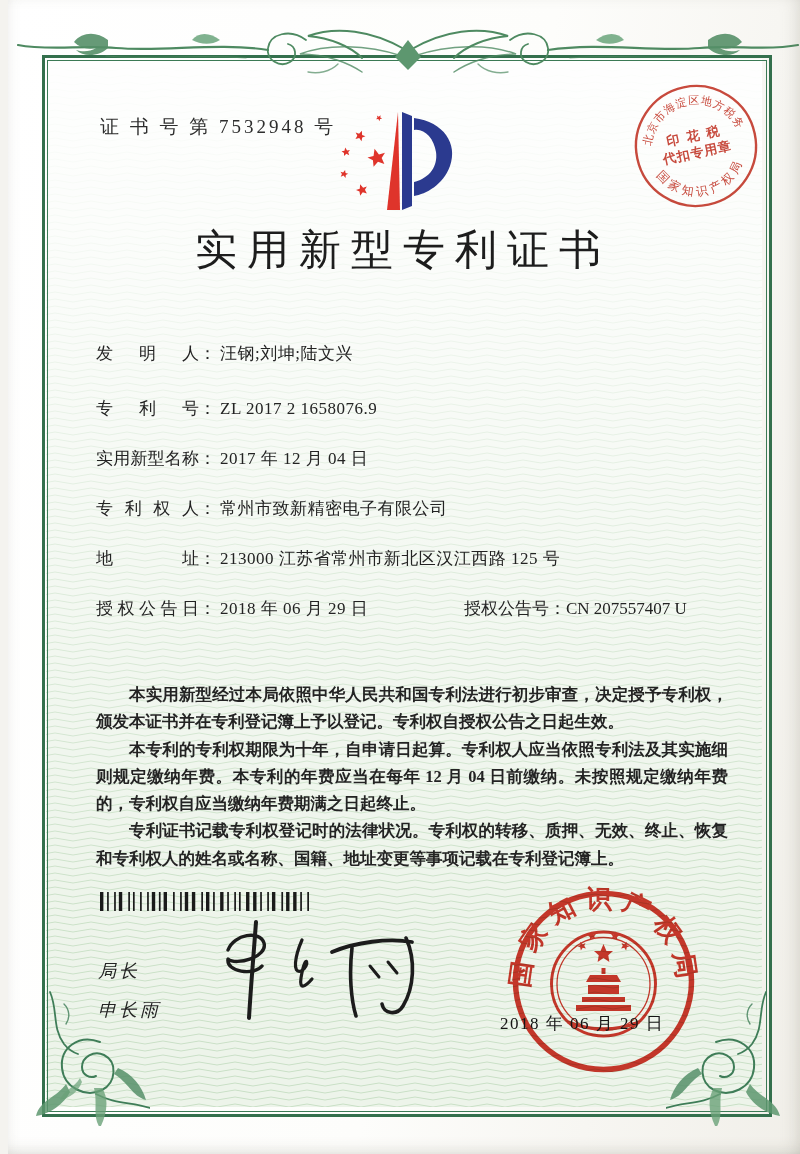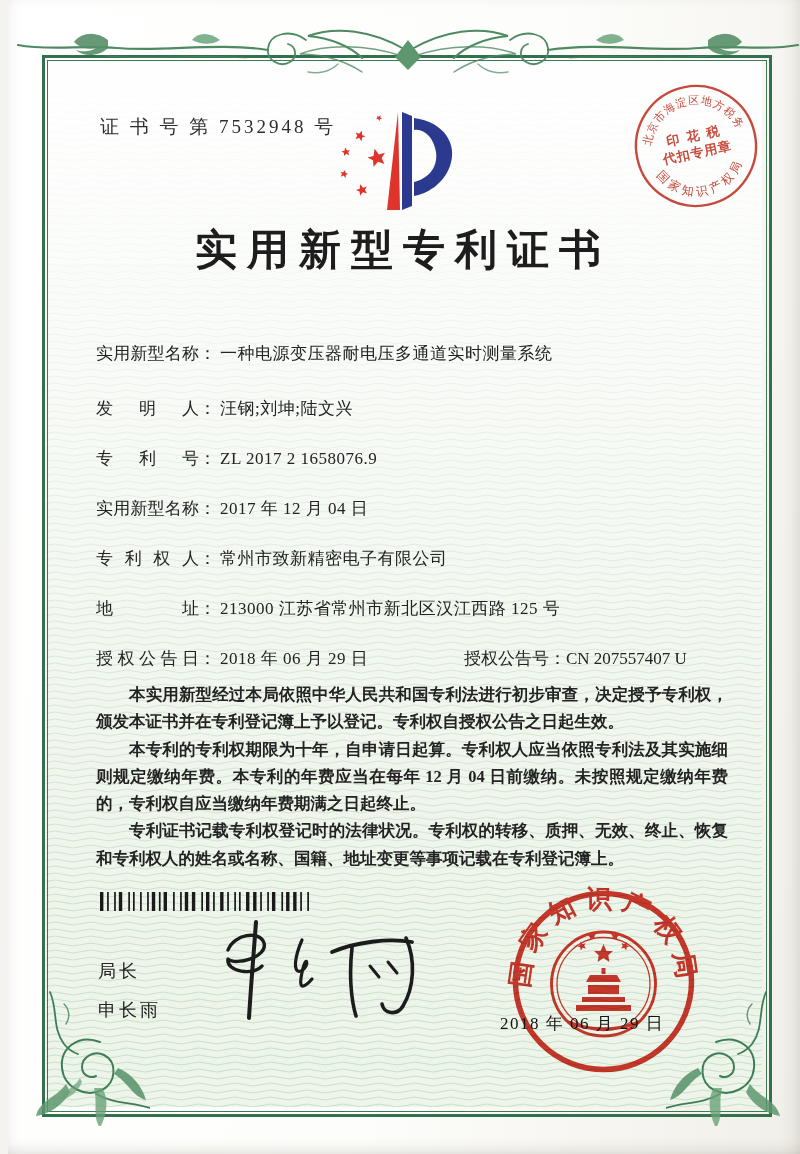--- a/index.html
+++ b/index.html
@@ -15,33 +15,33 @@
                    rgba(255,255,255,.55) 36%,rgba(255,255,255,.25) 60%,rgba(255,255,255,.05) 80%,rgba(255,255,255,0) 100%);}
   .frame{position:absolute;left:34px;top:55px;width:724px;height:1056px;border:3px solid #34704d;z-index:2;pointer-events:none;}
   .frame::after{content:"";position:absolute;inset:2px;border:1px solid #3b7a55;}
   .orn-top{position:absolute;left:0;top:10px;width:800px;height:72px;z-index:3;}
   .orn-corner{position:absolute;width:120px;height:140px;z-index:3;}
   .orn-bl{left:22px;top:986px;}
   .orn-br{left:658px;top:986px;transform:scaleX(-1);}
   .cert-no{position:absolute;left:92px;top:114px;z-index:4;font-size:19px;letter-spacing:3px;color:#2e2e2e;}
   .logo{position:absolute;left:328px;top:106px;width:130px;height:112px;z-index:4;}
   .tax-stamp{position:absolute;left:614px;top:72px;width:148px;height:148px;z-index:5;opacity:.92;mix-blend-mode:multiply;}
-  .title{position:absolute;left:0;top:222px;width:790px;z-index:4;text-align:center;font-size:42px;font-weight:700;
+  .title{position:absolute;left:0;top:222px;width:790px;z-index:4;text-align:center;font-size:42px;font-weight:400;
          letter-spacing:10px;color:#1d1d1d;}
   .fields{position:absolute;left:88px;top:341px;width:640px;z-index:4;font-size:17px;}
   .frow{line-height:26px;margin-bottom:24px;position:relative;white-space:nowrap;}
   .frow:first-child{margin-bottom:29px;}
   .flabel{display:inline-block;width:103px;text-align:justify;text-align-last:justify;vertical-align:top;}
   .fcolon{display:inline-block;margin-right:4px;}
   .fvalue{letter-spacing:.5px;}
   .grant-no{position:absolute;left:368px;top:0;white-space:nowrap;text-align:center;}
   .paras{position:absolute;left:88px;top:681px;width:632px;z-index:4;font-size:16.5px;line-height:27.3px;text-align:justify;}
   .paras p{margin:0;text-indent:2em;font-weight:bold;}
   .barcode{position:absolute;left:92px;top:892px;width:212px;height:19px;z-index:4;}
-  .signer{position:absolute;left:90px;top:952px;z-index:4;font-size:18px;line-height:39px;letter-spacing:3px;}
+  .signer{position:absolute;left:90px;top:952px;z-index:4;font-size:18px;line-height:39px;letter-spacing:3px;font-style:italic;}
   .signature{position:absolute;left:196px;top:916px;width:240px;height:108px;z-index:4;}
   .seal{position:absolute;left:498px;top:884px;width:195px;height:195px;z-index:5;opacity:.93;mix-blend-mode:multiply;}
   .seal-date{position:absolute;left:492px;top:1012px;z-index:6;font-size:17px;letter-spacing:1.5px;color:#141414;}
   .footer{position:absolute;left:0;top:1067px;width:794px;text-align:center;z-index:4;font-size:14px;
           letter-spacing:2px;color:#3a3a3a;}
 </style>
 </head>
 <body>
 
 <div class="page">
@@ -127,23 +127,20 @@
         <textPath href="#taxBot" startOffset="4">国家知识产权局</textPath>
       </text>
       <text x="74" y="68" text-anchor="middle" font-size="13" font-weight="bold" letter-spacing="2">印 花 税</text>
       <text x="74" y="85" text-anchor="middle" font-size="13" font-weight="bold" letter-spacing="1">代扣专用章</text>
     </g>
   </svg>
 
   <div class="title">实用新型专利证书</div>
 
   <div class="fields">
-    <div class="frow">
-      <span class="flabel">实用新型名称</span><span class="fcolon">：</span><span class="fvalue">一种电源变压器耐电压多通道实时测量系统</span>
-    </div>
     <div class="frow">
       <span class="flabel">发明人</span><span class="fcolon">：</span><span class="fvalue">汪钢;刘坤;陆文兴</span>
     </div>
     <div class="frow">
       <span class="flabel">专利号</span><span class="fcolon">：</span><span class="fvalue">ZL 2017 2 1658076.9</span>
     </div>
     <div class="frow">
       <span class="flabel">实用新型名称</span><span class="fcolon">：</span><span class="fvalue">2017 年 12 月 04 日</span>
     </div>
     <div class="frow">

